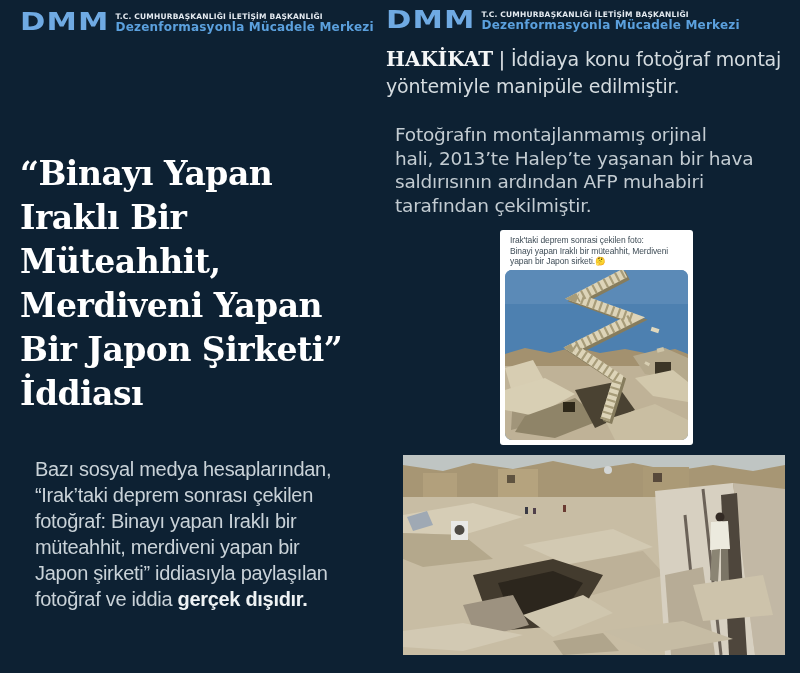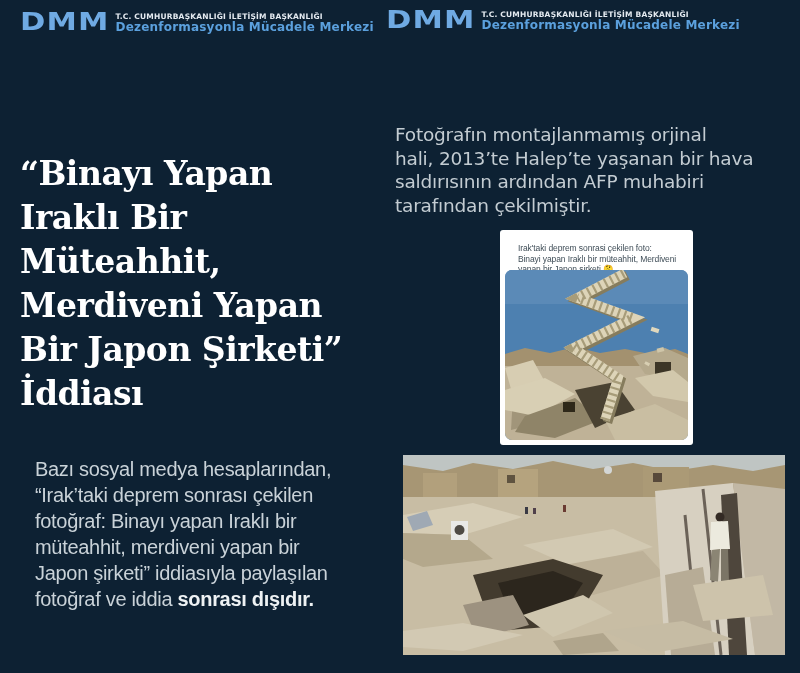--- a/index.html
+++ b/index.html
@@ -64,21 +64,21 @@
     font-size:18.5px;line-height:23.5px;color:#c3ccd2;
     white-space:pre;letter-spacing:-.2px;
   }
 
   
   .tweet-card{
     position:absolute;left:500px;top:230px;width:193px;height:215px;
     background:#ffffff;border-radius:3px;box-sizing:border-box;
   }
   .tweet-text{
-    position:absolute;left:10px;top:5px;margin:8px;width:178px;
+    position:absolute;left:10px;top:5px;margin:0;width:178px;
     font-family:"Liberation Sans",sans-serif;
     font-size:8.5px;line-height:10.5px;color:#3f4d57;
     white-space:pre;letter-spacing:-.1px;
   }
   .tweet-photo{
     position:absolute;left:5px;top:40px;width:183px;height:170px;
     border-radius:7px;overflow:hidden;
   }
   .tweet-photo svg{display:block;}
 
@@ -115,22 +115,24 @@
 Müteahhit,
 Merdiveni Yapan
 Bir Japon Şirketi”
 İddiası</h1>
 
   <p class="claim-body"><span>Bazı sosyal medya hesaplarından,
 “Irak’taki deprem sonrası çekilen
 fotoğraf: Binayı yapan Iraklı bir
 müteahhit, merdiveni yapan bir
 Japon şirketi” iddiasıyla paylaşılan
-fotoğraf ve iddia </span><strong>sonrası dışıdır.</strong></p>
-
+fotoğraf ve iddia </span><strong>gerçek dışıdır.</strong></p>
+
+  <p class="verdict"><strong class="verdict-label">HAKİKAT</strong><span class="verdict-divider"> | </span><span>İddiaya konu fotoğraf montaj
+yöntemiyle manipüle edilmiştir.</span></p>
 
   <p class="explanation">Fotoğrafın montajlanmamış orjinal
 hali, 2013’te Halep’te yaşanan bir hava
 saldırısının ardından AFP muhabiri
 tarafından çekilmiştir.</p>
 
   <figure class="tweet-card" style="margin:0;">
     <p class="tweet-text">Irak'taki deprem sonrasi çekilen foto:
 Binayi yapan Iraklı bir müteahhit, Merdiveni
 yapan bir Japon sirketi.🤔</p>

